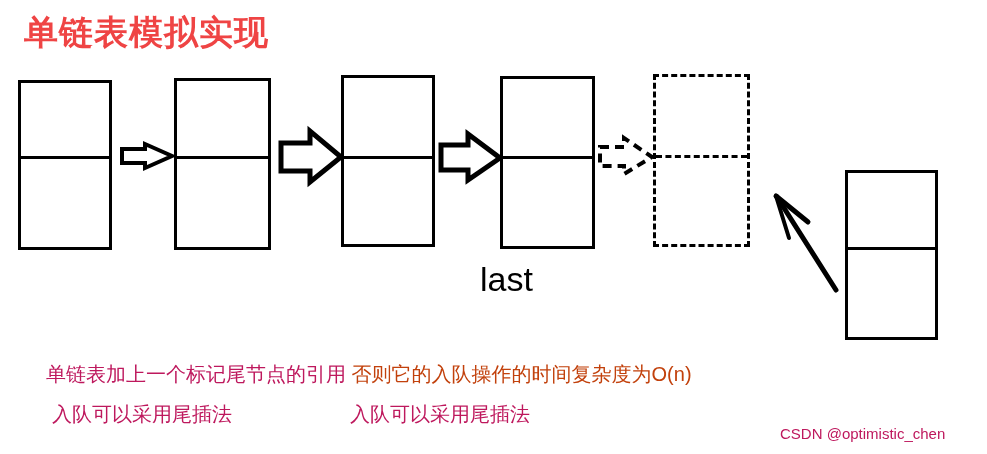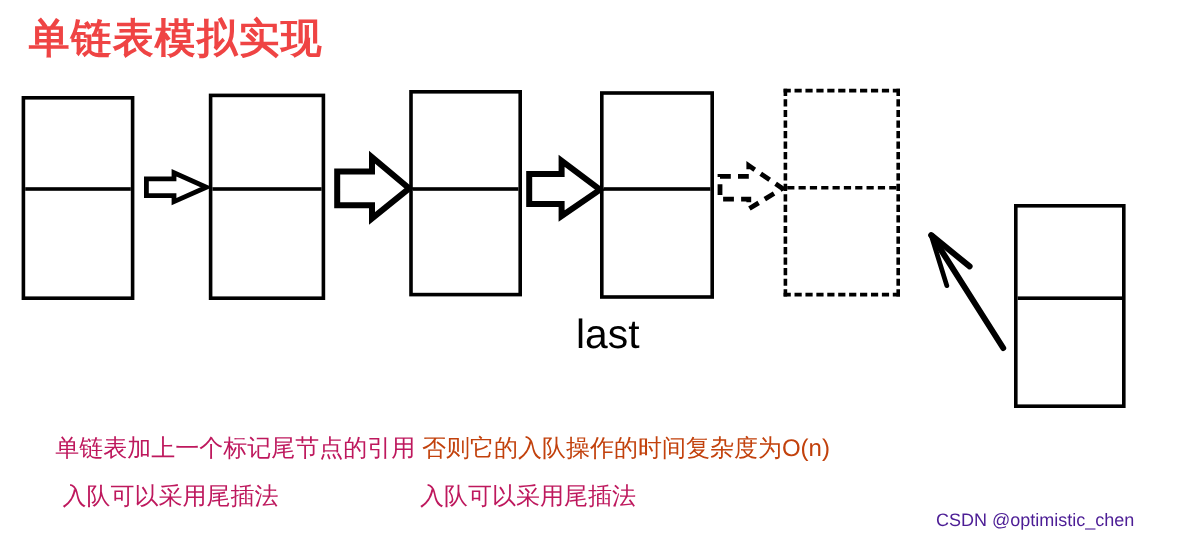--- a/index.html
+++ b/index.html
@@ -76,21 +76,21 @@
   .caption-black { color: #be185d; }
   .caption-red { color: #c2410c; }
   #caption-line-2 .seg-b { display: inline-block; width: 118px; }
 
   
   #watermark {
     left: 780px;
     top: 424px;
     font-size: 15px;
     line-height: 20px;
-    color: #4c1d95;
+    color: #be185d;
     white-space: nowrap;
   }
 </style>
 </head>
 <body>
 
 <div id="diagram-title" class="abs">单链表模拟实现</div>
 
 <div class="abs node" id="node-1" style="left:18px; top:80px; width:94px; height:170px;">
   <div class="divider" style="top:73px;"></div>

